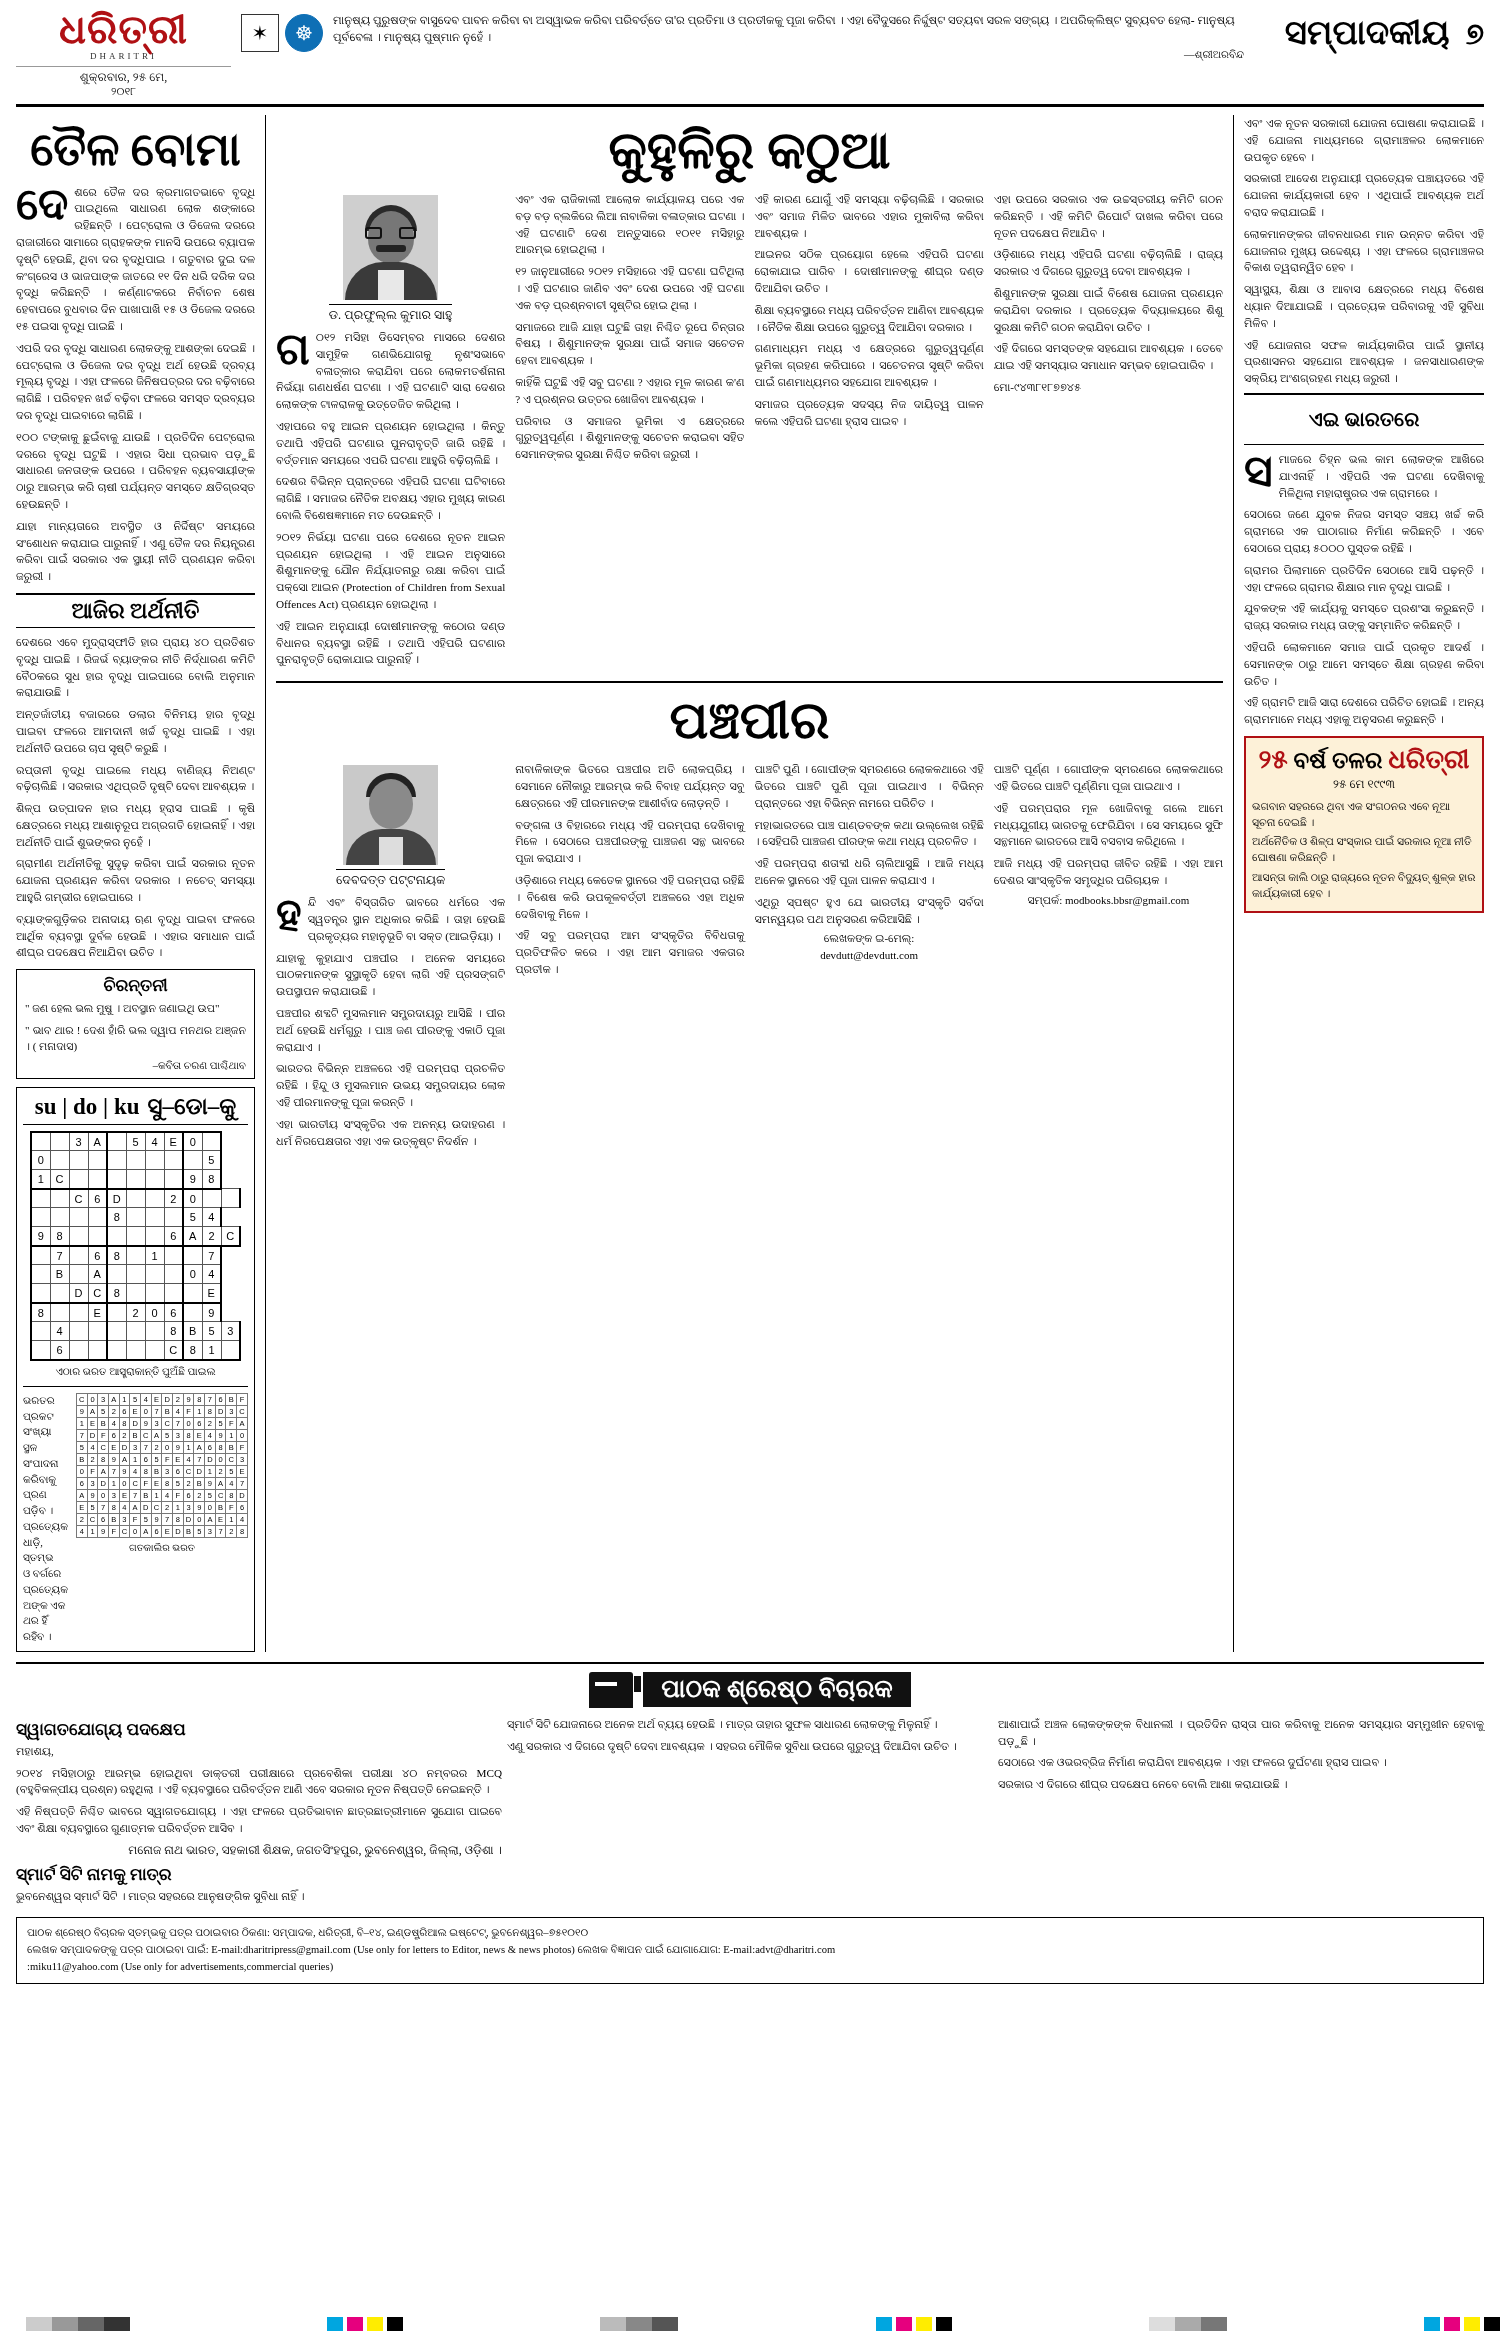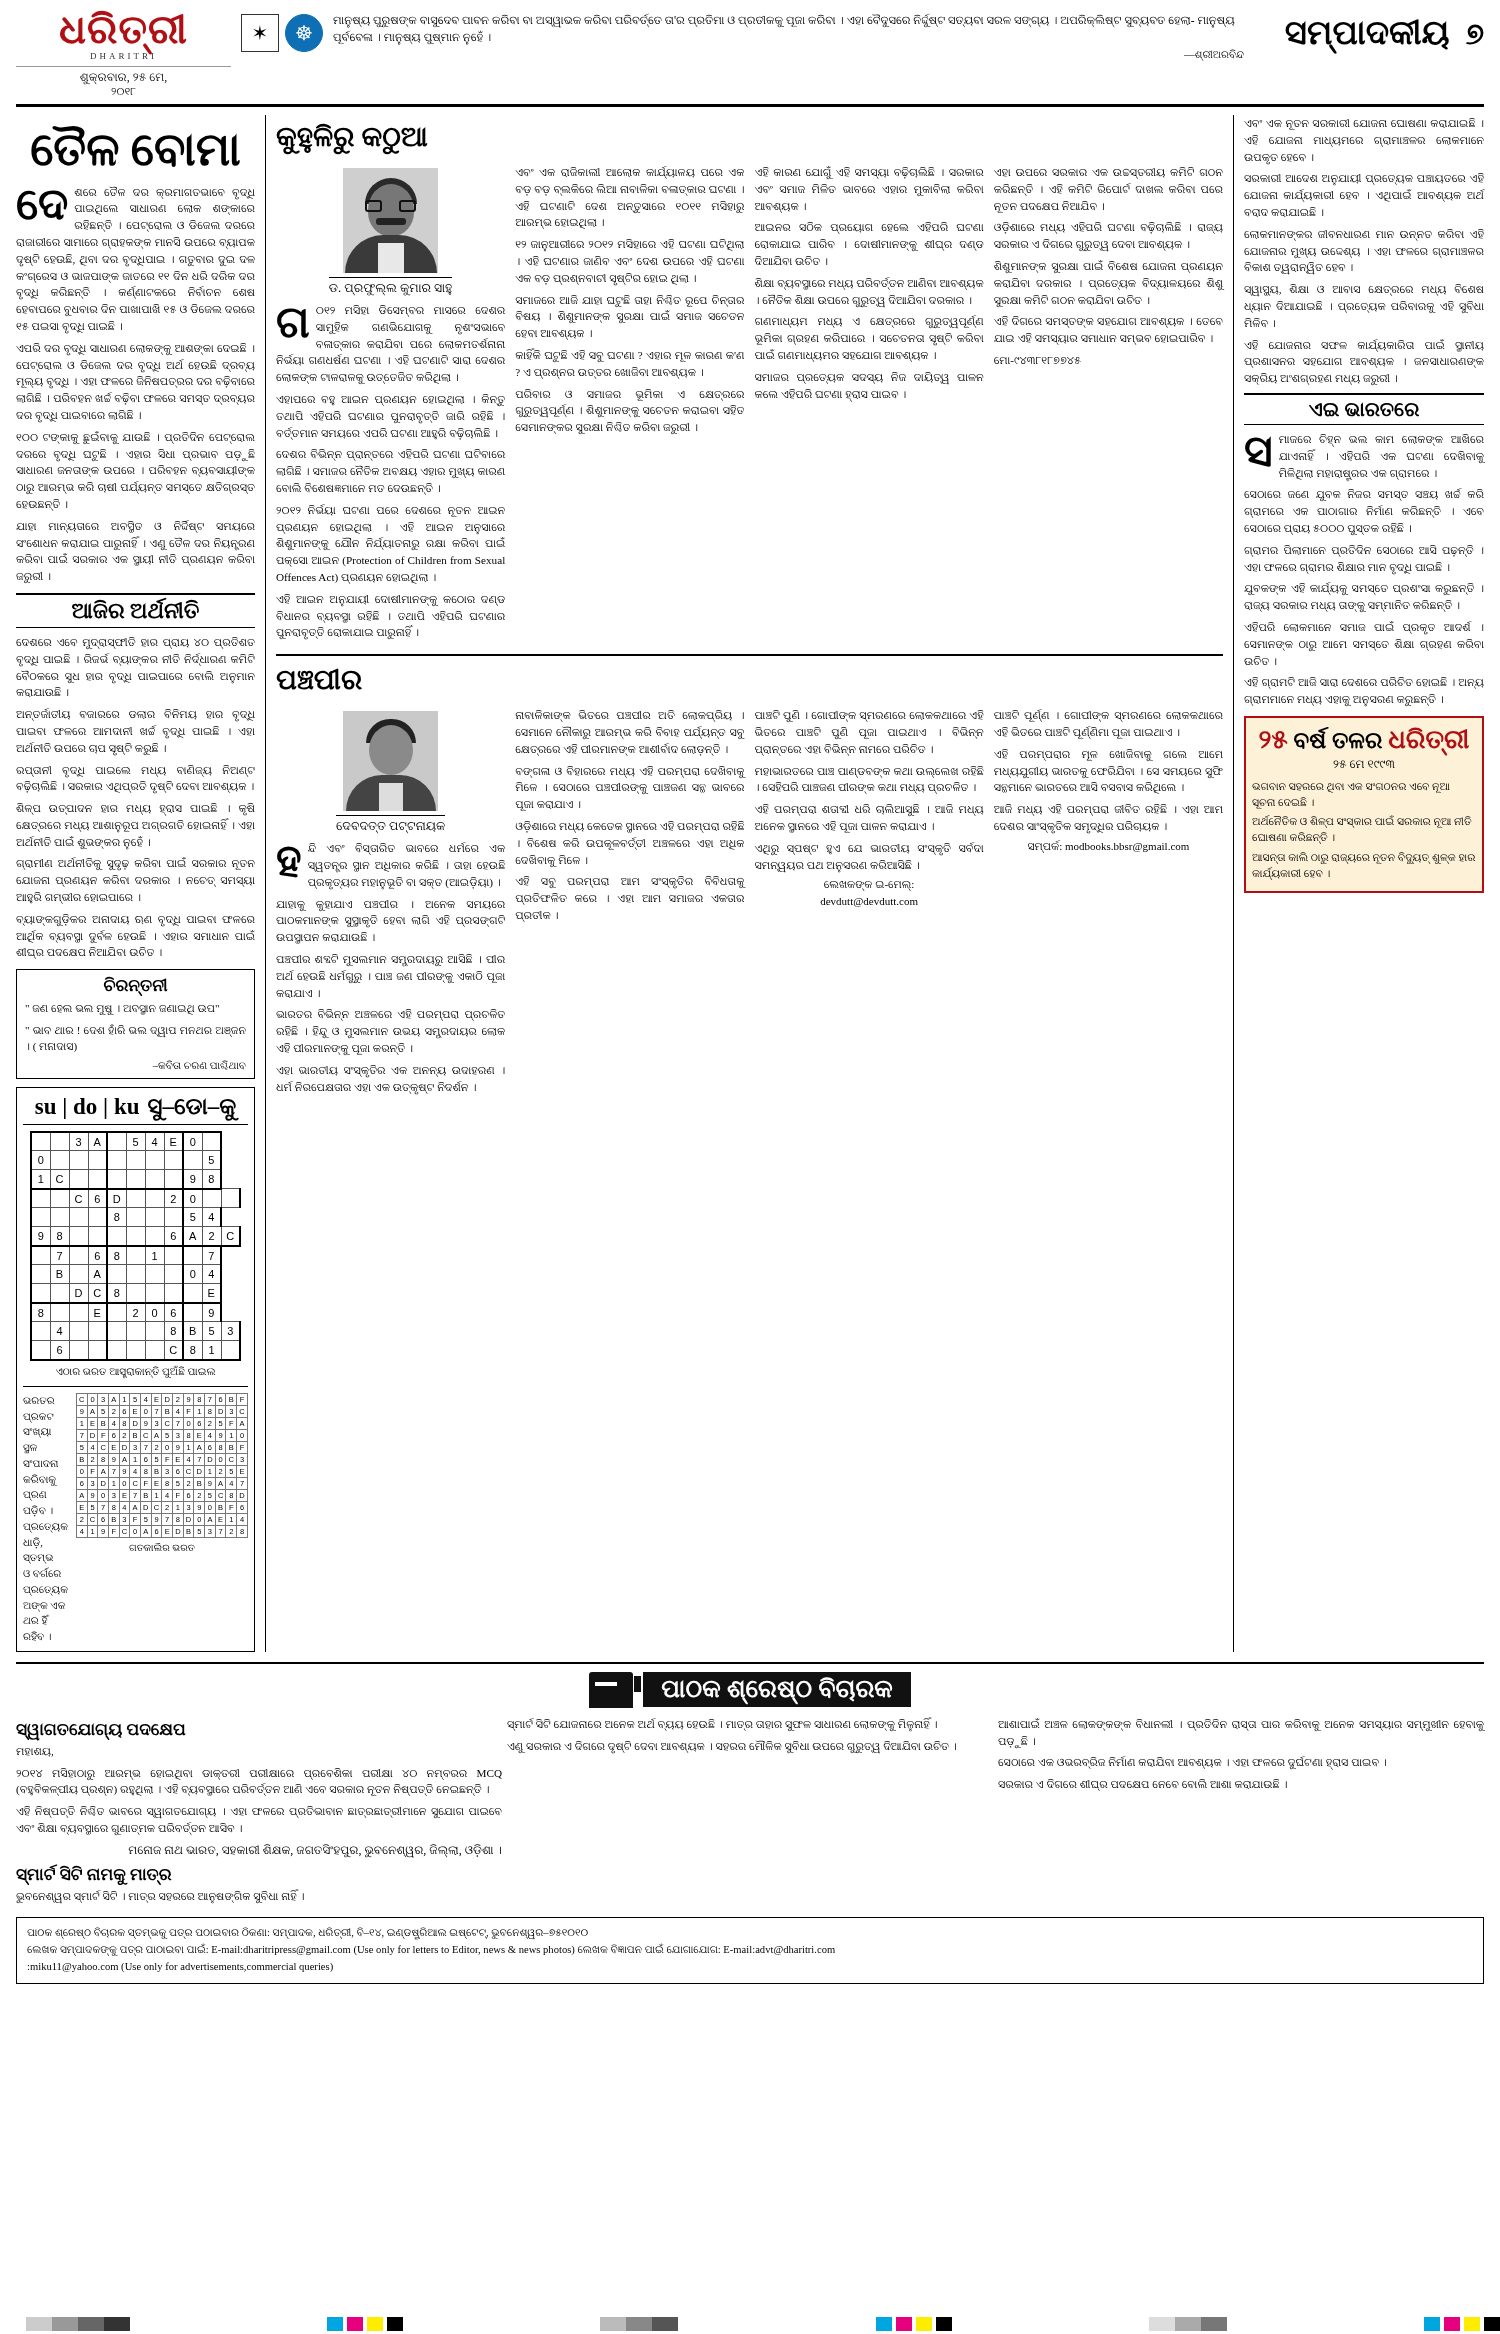--- a/index.html
+++ b/index.html
@@ -31,21 +31,21 @@
   .mast-quote { flex:1; padding-left:10px; font-size:11.5px; line-height:1.45; }
   .mast-quote .attrib { display:block; text-align:right; font-size:10.5px; margin-top:2px; }
 
   .mast-right { width:230px; flex:0 0 230px; text-align:right; padding-top:4px; }
   .section-title { font-size:34px; font-weight:bold; letter-spacing:0px; }
   .page-no { font-size:30px; font-weight:bold; margin-left:12px; }
   p { margin:0 0 5px 0; text-align:justify; font-size:11.2px; line-height:1.5; }
   h1.headline {
     font-size:46px; font-weight:bold; text-align:center; margin:10px 0 8px 0; line-height:1.1;
   }
-  h2.headline-mid { font-size:28px; font-weight:bold; margin:6px 0 10px 0; }
+  h2.headline-mid { font-size:52px; font-weight:bold; text-align:center; margin:6px 0 10px 0; }
 
   
   .body-grid { display:flex; margin-top:8px; }
   .left-col { width:250px; flex:0 0 250px; padding-right:10px; border-right:1px solid #000; }
   .mid-col { flex:1; padding:0 10px; border-right:1px solid #000; }
   .right-col { width:250px; flex:0 0 250px; padding-left:10px; }
   .dcap {
     float:left; font-size:44px; line-height:0.85; font-weight:bold; padding:2px 6px 0 0;
   }
 
@@ -90,21 +90,21 @@
   table.sud td:last-child { border-right:2px solid #000; }
   table.sud tr:last-child td { border-bottom:2px solid #000; }
   .sud-cap { text-align:center; font-size:10.5px; margin-top:5px; }
   .ans-wrap { display:flex; gap:8px; margin-top:8px; border-top:1px solid #000; padding-top:6px; }
   .ans-text { flex:1; font-size:10.5px; line-height:1.5; }
   table.ans { border-collapse:collapse; }
   table.ans td { width:12px; height:12px; border:1px solid #777; text-align:center; font-size:7.5px; font-family:"Liberation Sans",sans-serif;}
   .ans-cap { text-align:center; font-size:10px; margin-top:4px; }
 
   
-  .rbox-head { text-align:center; font-size:20px; font-weight:bold; border-top:2px solid #000; border-bottom:1px solid #000; padding:3px 0; margin:6px 0; }
+  .rbox-head { text-align:center; font-size:20px; font-weight:bold; border-top:2px solid #000; border-bottom:1px solid #000; padding:13px 0; margin:6px 0; }
   .anniv {
     background:#fdf1d8; border:2px solid #b01014; text-align:center; padding:7px 6px; margin-top:8px;
   }
   .anniv .big { font-size:23px; font-weight:bold; color:#000; }
   .anniv .big .red { color:#b01014; font-size:26px; }
   .anniv .sub { font-size:12px; margin-top:2px; }
   .anniv-list { font-size:10.8px; text-align:left; margin-top:6px; line-height:1.5; }
   .anniv-list div { margin-bottom:3px; }
 
   

